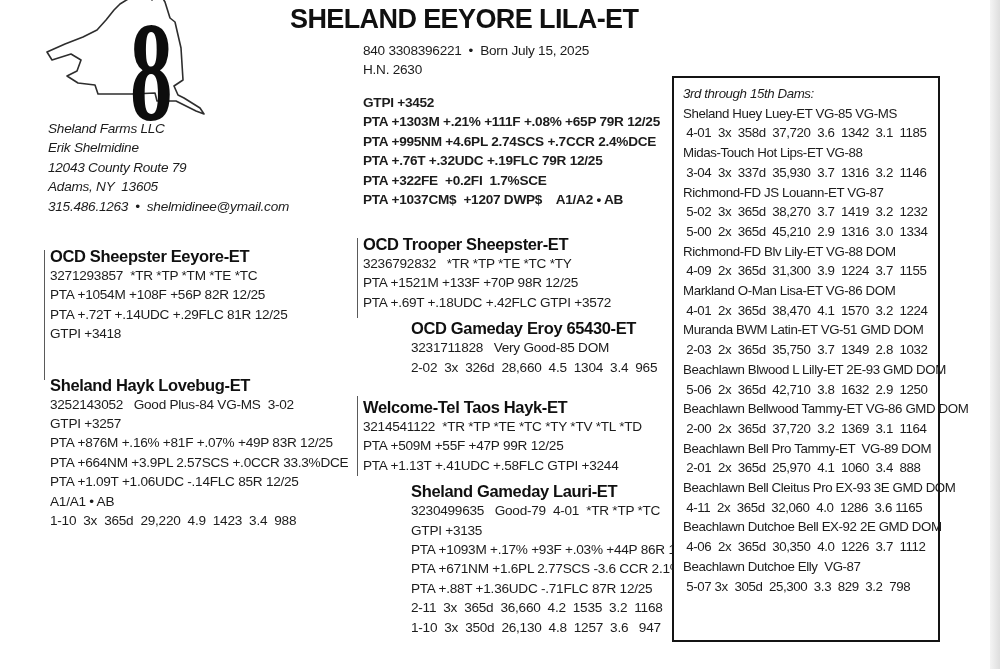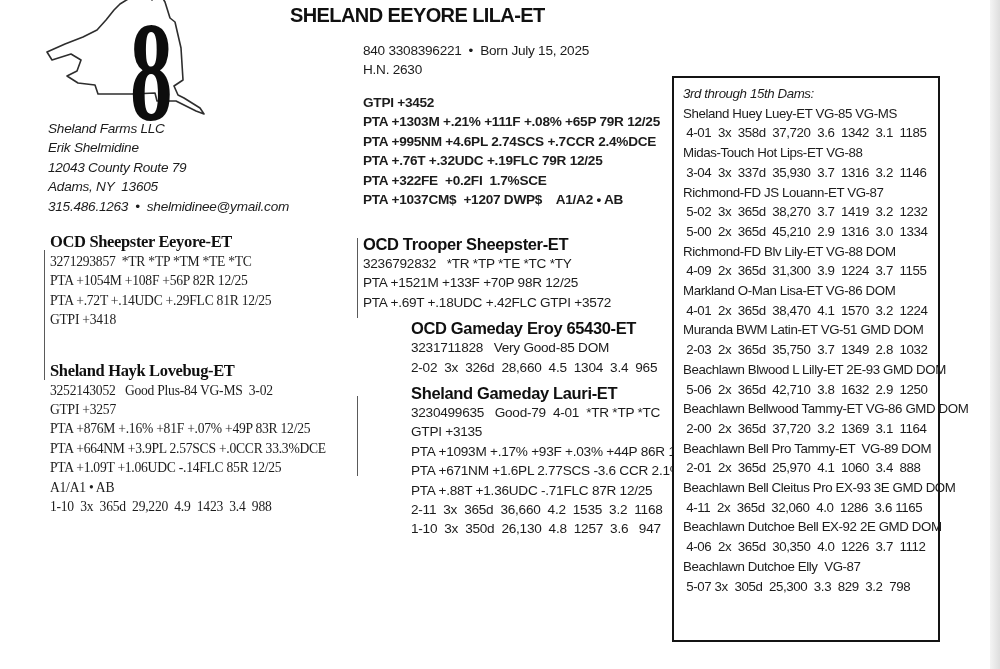--- a/index.html
+++ b/index.html
@@ -8,21 +8,21 @@
     position:relative; width:1000px; height:669px; background:#ffffff;
     overflow:hidden; font-family:"Liberation Sans", sans-serif; color:#1b1b1b;
   }
   .abs { position:absolute; }
   .line {
     white-space:pre; font-size:13.6px; line-height:19.4px;
     letter-spacing:-0.25px; color:#1c1c1c;
   }
   .italic { font-style:italic; }
   .title {
-    margin:0; font-size:20px; font-weight:bold; letter-spacing:-0.6px;
+    margin:0; font-size:27px; font-weight:bold; letter-spacing:-0.6px;
     color:#101010; white-space:pre;
   }
   .ped-header {
     font-size:16.5px; font-weight:bold; letter-spacing:-0.35px;
     line-height:20px; color:#101010; white-space:pre;
   }
   .ped-block { }
   .gap-sm { margin-top:6px;margin-left:48px; }
   .gap-md { margin-top:20px; }
   .gap-lg { margin-top:31px; }
@@ -80,21 +80,21 @@
     <div class="line">PTA +995NM +4.6PL 2.74SCS +.7CCR 2.4%DCE</div>
     <div class="line">PTA +.76T +.32UDC +.19FLC 79R 12/25</div>
     <div class="line">PTA +322FE  +0.2FI  1.7%SCE</div>
     <div class="line">PTA +1037CM$  +1207 DWP$    A1/A2 • AB</div>
   </div>
 
   <div class="bracket" style="left:44px; top:250px; height:130px;"></div>
   <div class="bracket" style="left:357px; top:238px; height:80px;"></div>
   <div class="bracket" style="left:357px; top:396px; height:80px;"></div>
 
-  <div class="abs" style="left:50px; top:232px;font-family:Liberation Serif, serif;">
+  <div class="abs" style="left:50px; top:246px;">
     <div class="ped-block">
       <div class="ped-header">OCD Sheepster Eeyore-ET</div>
       <div class="line">3271293857  *TR *TP *TM *TE *TC</div>
       <div class="line">PTA +1054M +108F +56P 82R 12/25</div>
       <div class="line">PTA +.72T +.14UDC +.29FLC 81R 12/25</div>
       <div class="line">GTPI +3418</div>
     </div>
     <div class="ped-block gap-lg">
       <div class="ped-header">Sheland Hayk Lovebug-ET</div>
       <div class="line">3252143052   Good Plus-84 VG-MS  3-02</div>
@@ -112,20 +112,26 @@
       <div class="ped-header">OCD Trooper Sheepster-ET</div>
       <div class="line">3236792832   *TR *TP *TE *TC *TY</div>
       <div class="line">PTA +1521M +133F +70P 98R 12/25</div>
       <div class="line">PTA +.69T +.18UDC +.42FLC GTPI +3572</div>
     </div>
     <div class="ped-block gap-sm">
       <div class="ped-header">OCD Gameday Eroy 65430-ET</div>
       <div class="line">3231711828   Very Good-85 DOM</div>
       <div class="line">2-02  3x  326d  28,660  4.5  1304  3.4  965</div>
     </div>
+    <div class="ped-block gap-md">
+      <div class="ped-header">Welcome-Tel Taos Hayk-ET</div>
+      <div class="line">3214541122  *TR *TP *TE *TC *TY *TV *TL *TD</div>
+      <div class="line">PTA +509M +55F +47P 99R 12/25</div>
+      <div class="line">PTA +1.13T +.41UDC +.58FLC GTPI +3244</div>
+    </div>
     <div class="ped-block gap-sm">
       <div class="ped-header">Sheland Gameday Lauri-ET</div>
       <div class="line">3230499635   Good-79  4-01  *TR *TP *TC</div>
       <div class="line">GTPI +3135</div>
       <div class="line">PTA +1093M +.17% +93F +.03% +44P 86R 12/25</div>
       <div class="line">PTA +671NM +1.6PL 2.77SCS -3.6 CCR 2.1%DCE</div>
       <div class="line">PTA +.88T +1.36UDC -.71FLC 87R 12/25</div>
       <div class="line">2-11  3x  365d  36,660  4.2  1535  3.2  1168</div>
       <div class="line">1-10  3x  350d  26,130  4.8  1257  3.6   947</div>
     </div>

